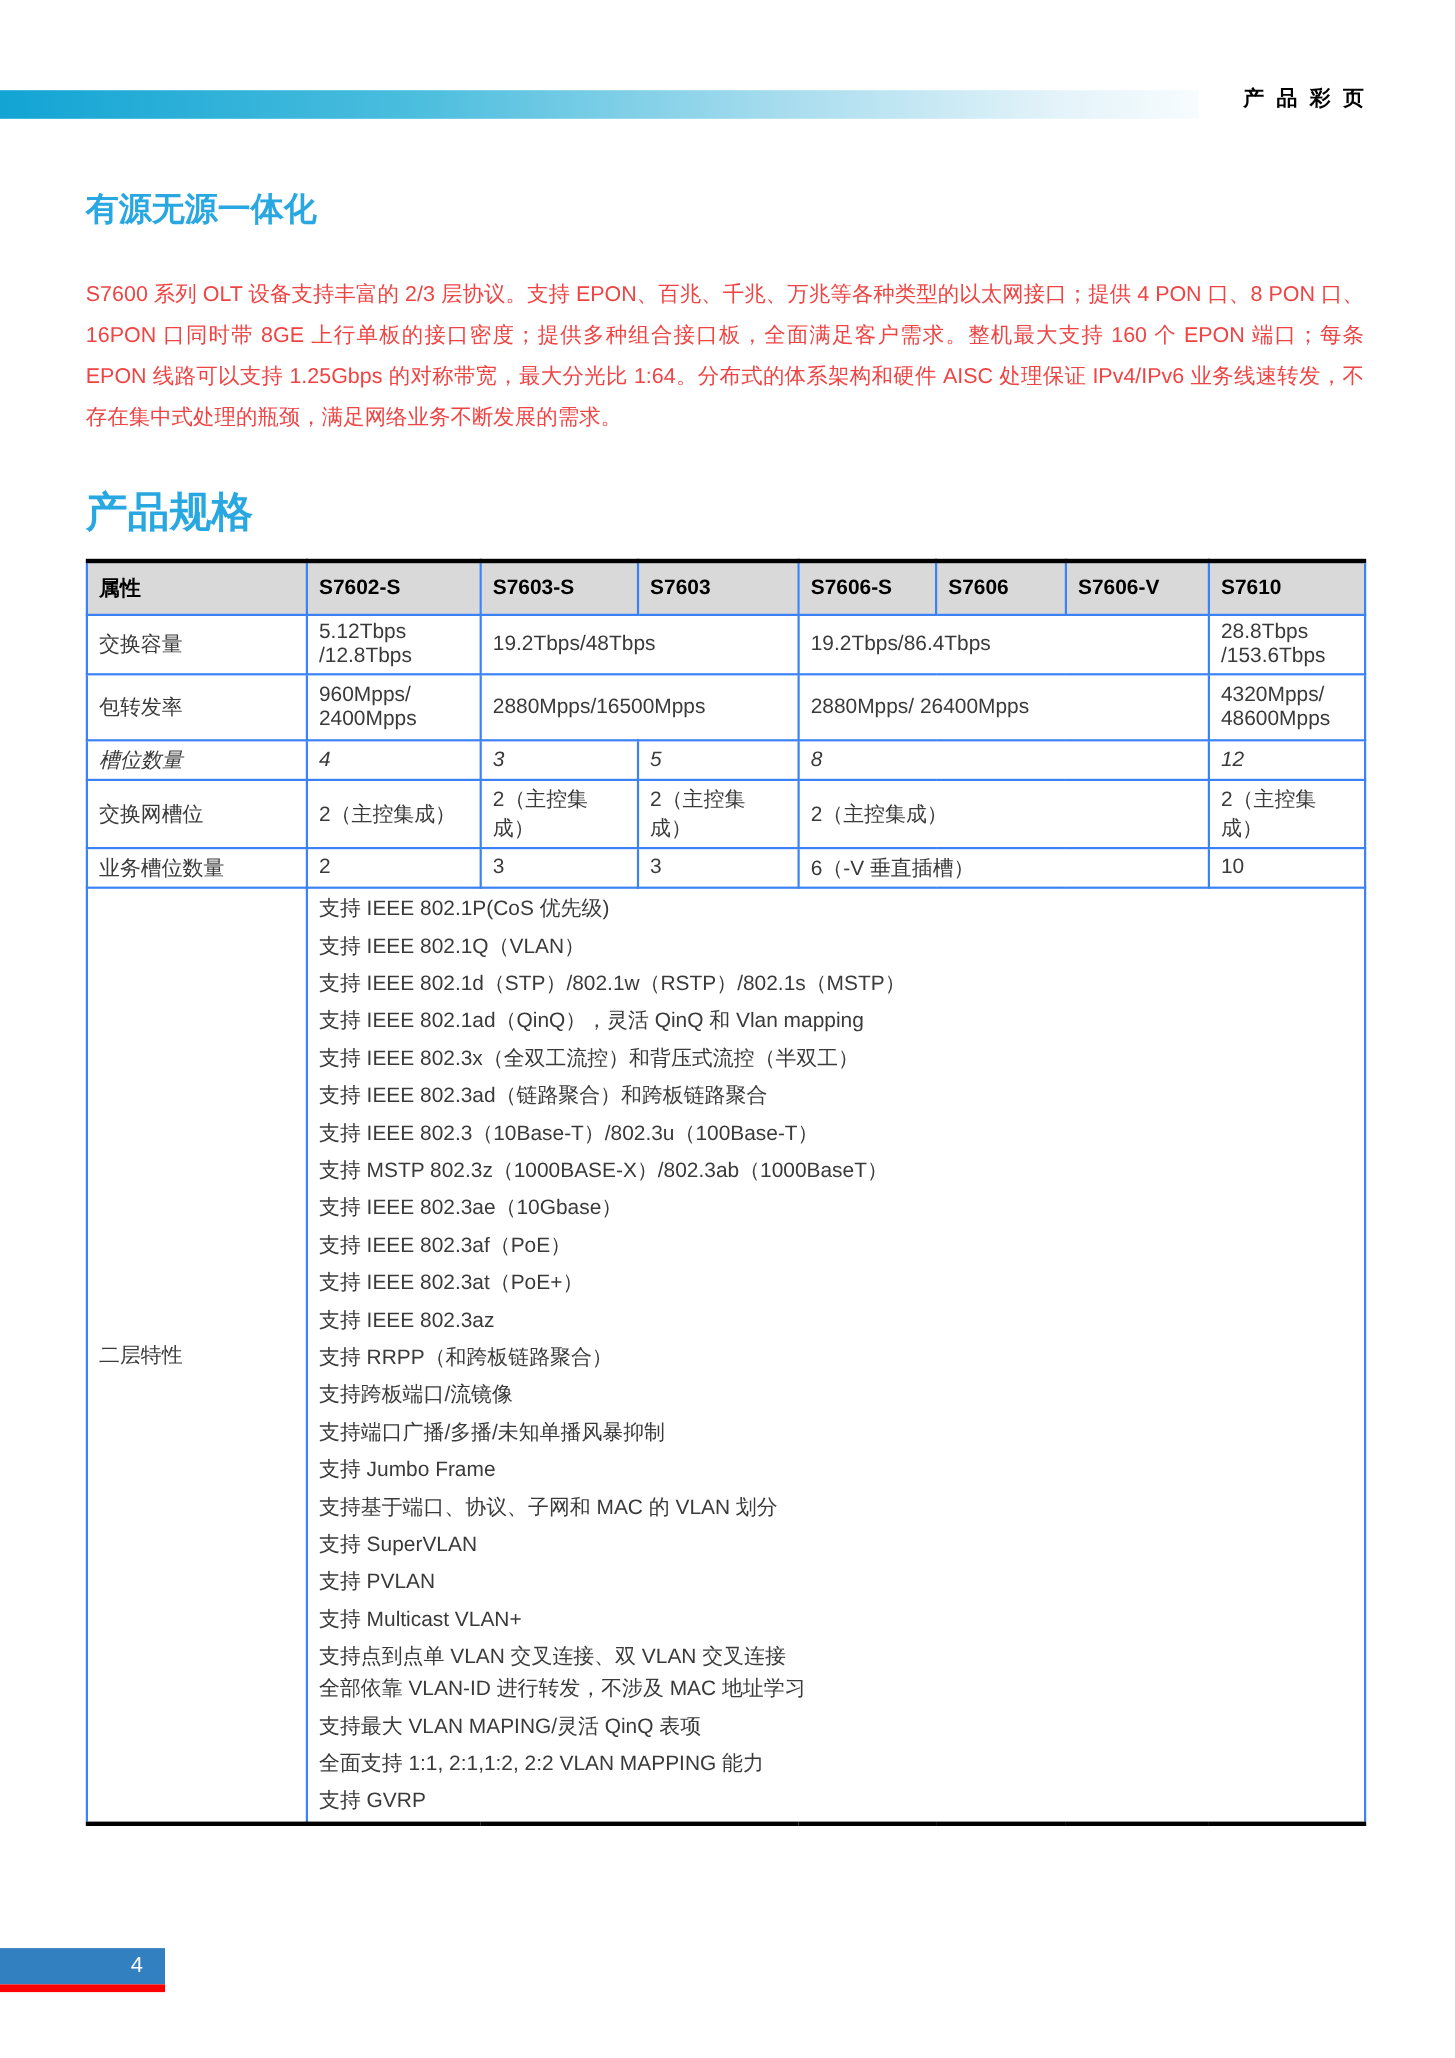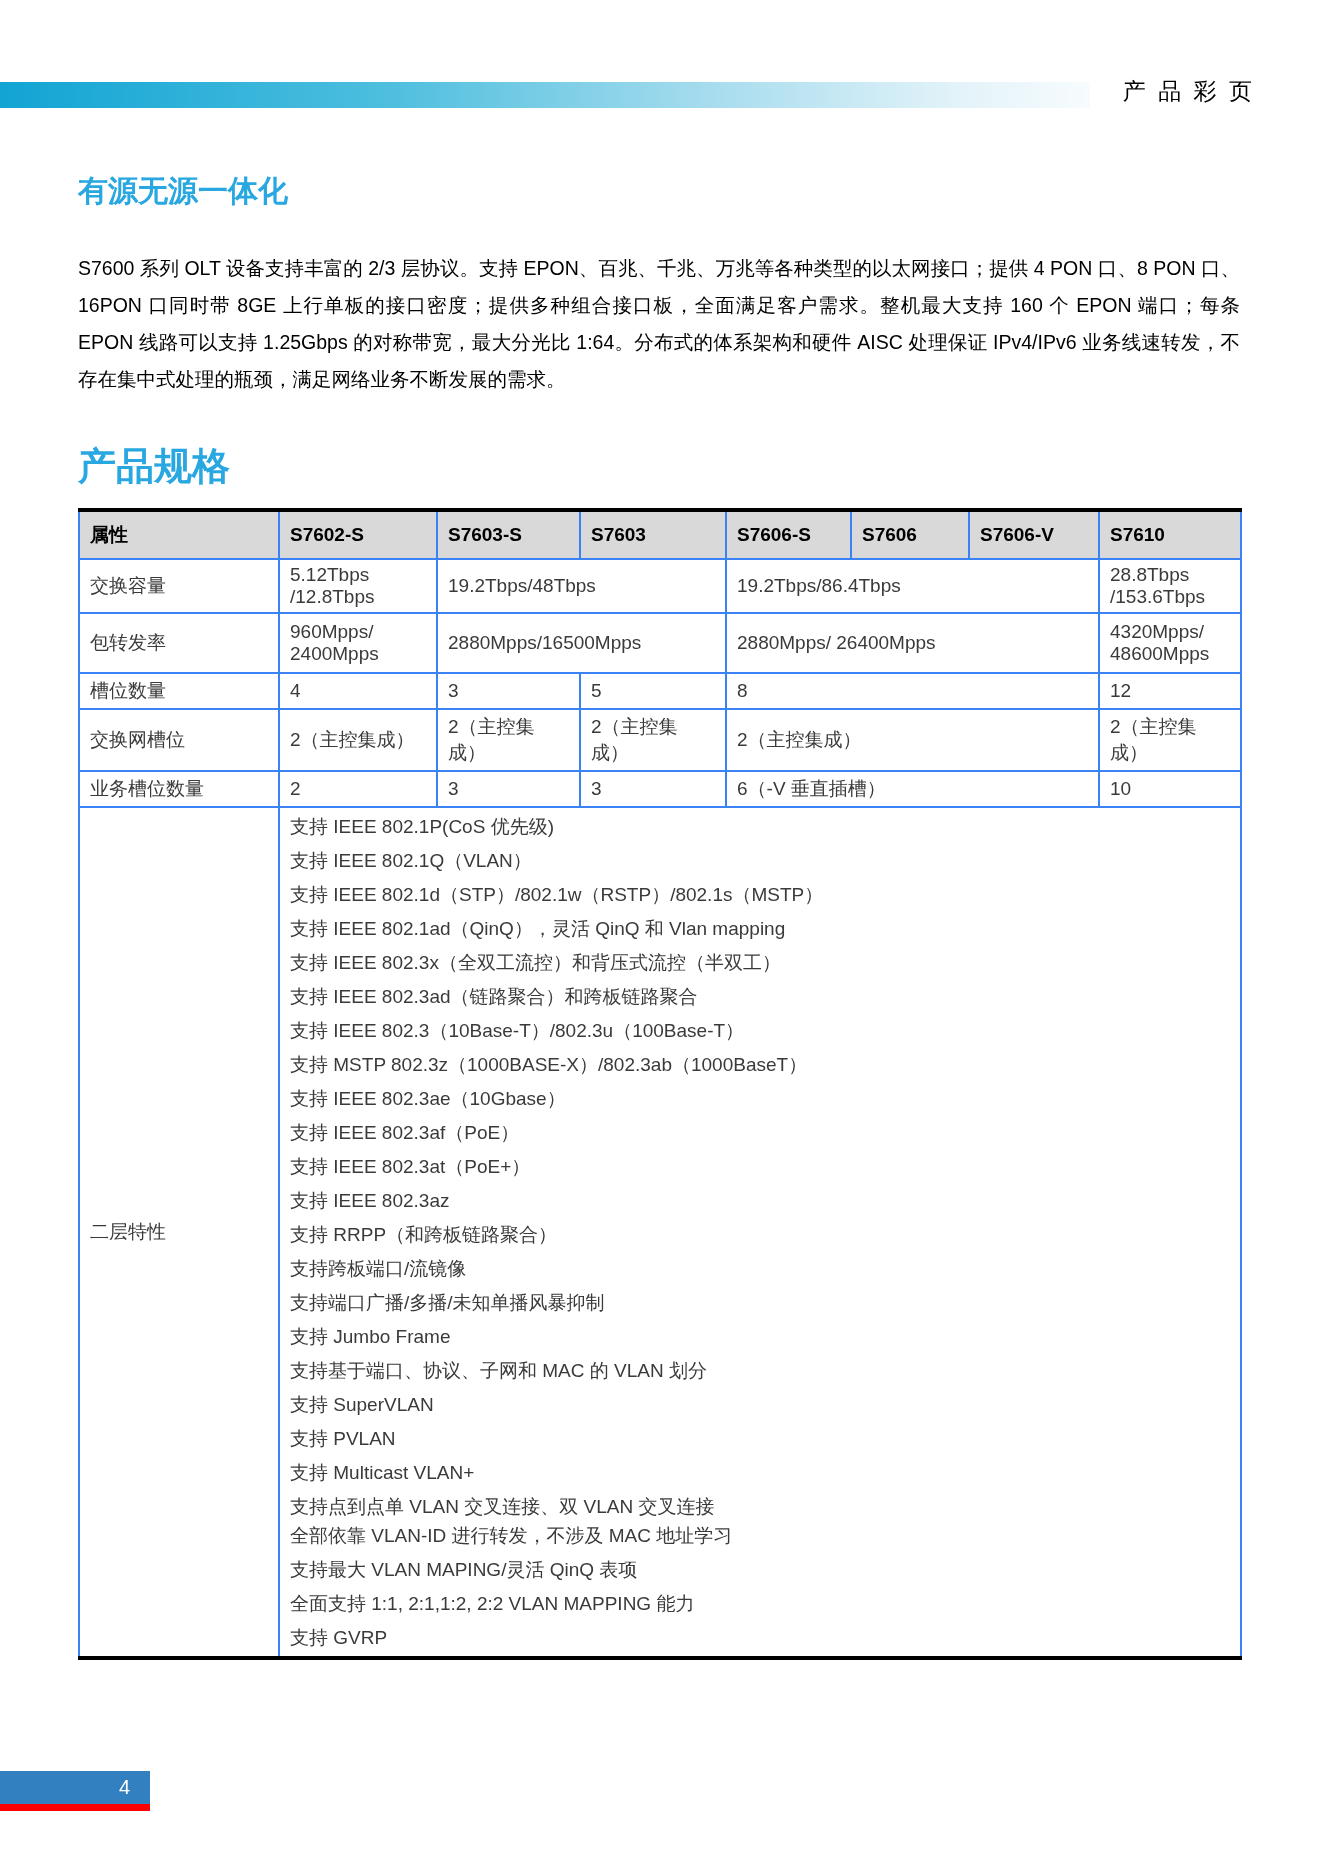--- a/index.html
+++ b/index.html
@@ -15,35 +15,35 @@
   .stripe{
     position:absolute;left:0;top:82px;width:1090px;height:26px;
     background:linear-gradient(to right,
       var(--stripe-start,#12a4d4) 0%,
       #4cbede 35%,
       #a6dcee 65%,
       #e3f3f9 88%,
       #f7fcfe 100%);
   }
   .page-label{
-    position:absolute;top:76px;right:68px;
-    font-size:23px;letter-spacing:3px;color:#000;font-weight:400;
+    position:absolute;top:76px;right:80px;
+    font-size:19px;letter-spacing:3px;color:#000;font-weight:700;
     white-space:nowrap;
   }
   h2.sec{
     margin:172px 0 0 78px;
     font-size:30px;line-height:38px;
     color:var(--accent,#29a7e0);
     font-weight:600;
   }
   p.intro{
     margin:40px 83px 0 78px;
     font-size:19.5px;line-height:37px;
     text-align:justify;
-    color:#000000;
+    color:#ef4444;
   }
   h1.sec{
     margin:47px 0 0 78px;
     font-size:38px;line-height:42px;
     color:var(--accent,#29a7e0);
     font-weight:600;
   }
   table.spec{
     margin:21px 0 0 78px;
     width:1162px;
@@ -63,21 +63,21 @@
     overflow:hidden;
   }
   table.spec thead th{
     background:var(--th-bg,#d9d9d9);
     font-weight:bold;
     color:#000;
     height:38px;
   }
   tr.r-cap{height:54px;}
   tr.r-pps{height:60px;}
-  tr.r-slot{height:36px;}
+  tr.r-slot{height:36px;font-style:italic;}
   tr.r-fab{height:62px;}
   tr.r-svc{height:36px;}
   td.pre{white-space:pre-line;}
   td.center{text-align:center;}
   th.rowlabel{color:#3a3a3a;}
   td.featcell{padding:12px 14px;vertical-align:middle;}
   .feature{
     line-height:29px;
     margin-bottom:5px;
     white-space:pre-line;

